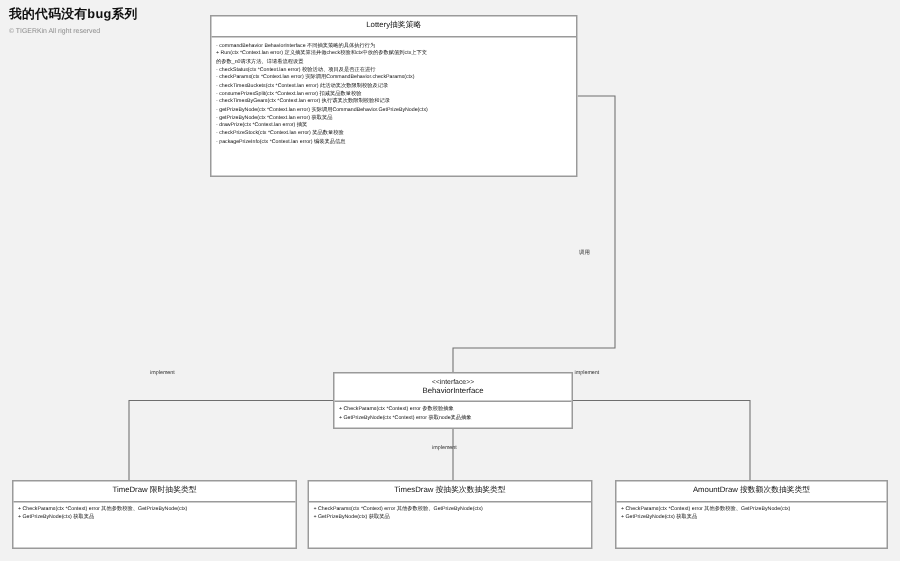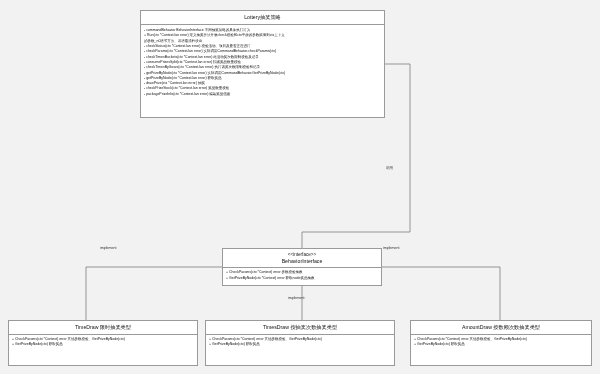--- a/index.html
+++ b/index.html
@@ -87,20 +87,24 @@
       <path d="M385 64 L410 64 L410 232 L302 232 L302 248"></path>
 
       <path d="M222 267 L86 267 L86 320"></path>
 
       <path d="M382 267 L500 267 L500 320"></path>
 
       <path d="M302 286 L302 320"></path>
     </g>
   </svg>
 
+  <div class="header">
+    <div class="title">我的代码没有bug系列</div>
+    <div class="sub">© TIGERKin All right reserved</div>
+  </div>
 
   <div class="box" id="lottery-box">
     <div class="hd">Lottery抽奖策略</div>
     <div class="body">
       <div class="row">- commandBehavior BehaviorInterface 不同抽奖策略的具体执行行为</div>
       <div class="row">+ Run(ctx *Context.lan error) 定义抽奖算法并做check校验和ctx中放的参数赋值到ctx上下文</div>
       <div class="row">的参数_n0请求方法、详请看流程设置</div>
       <div class="row">- checkStatus(ctx *Context.lan error) 校验活动、项目及是否正在进行</div>
       <div class="row">- checkParams(ctx *Context.lan error) 实际调用CommandBehavior.checkParams(ctx)</div>
       <div class="row">- checkTimesBuckets(ctx *Context.lan error) 此活动奖次数限制校验及记录</div>

